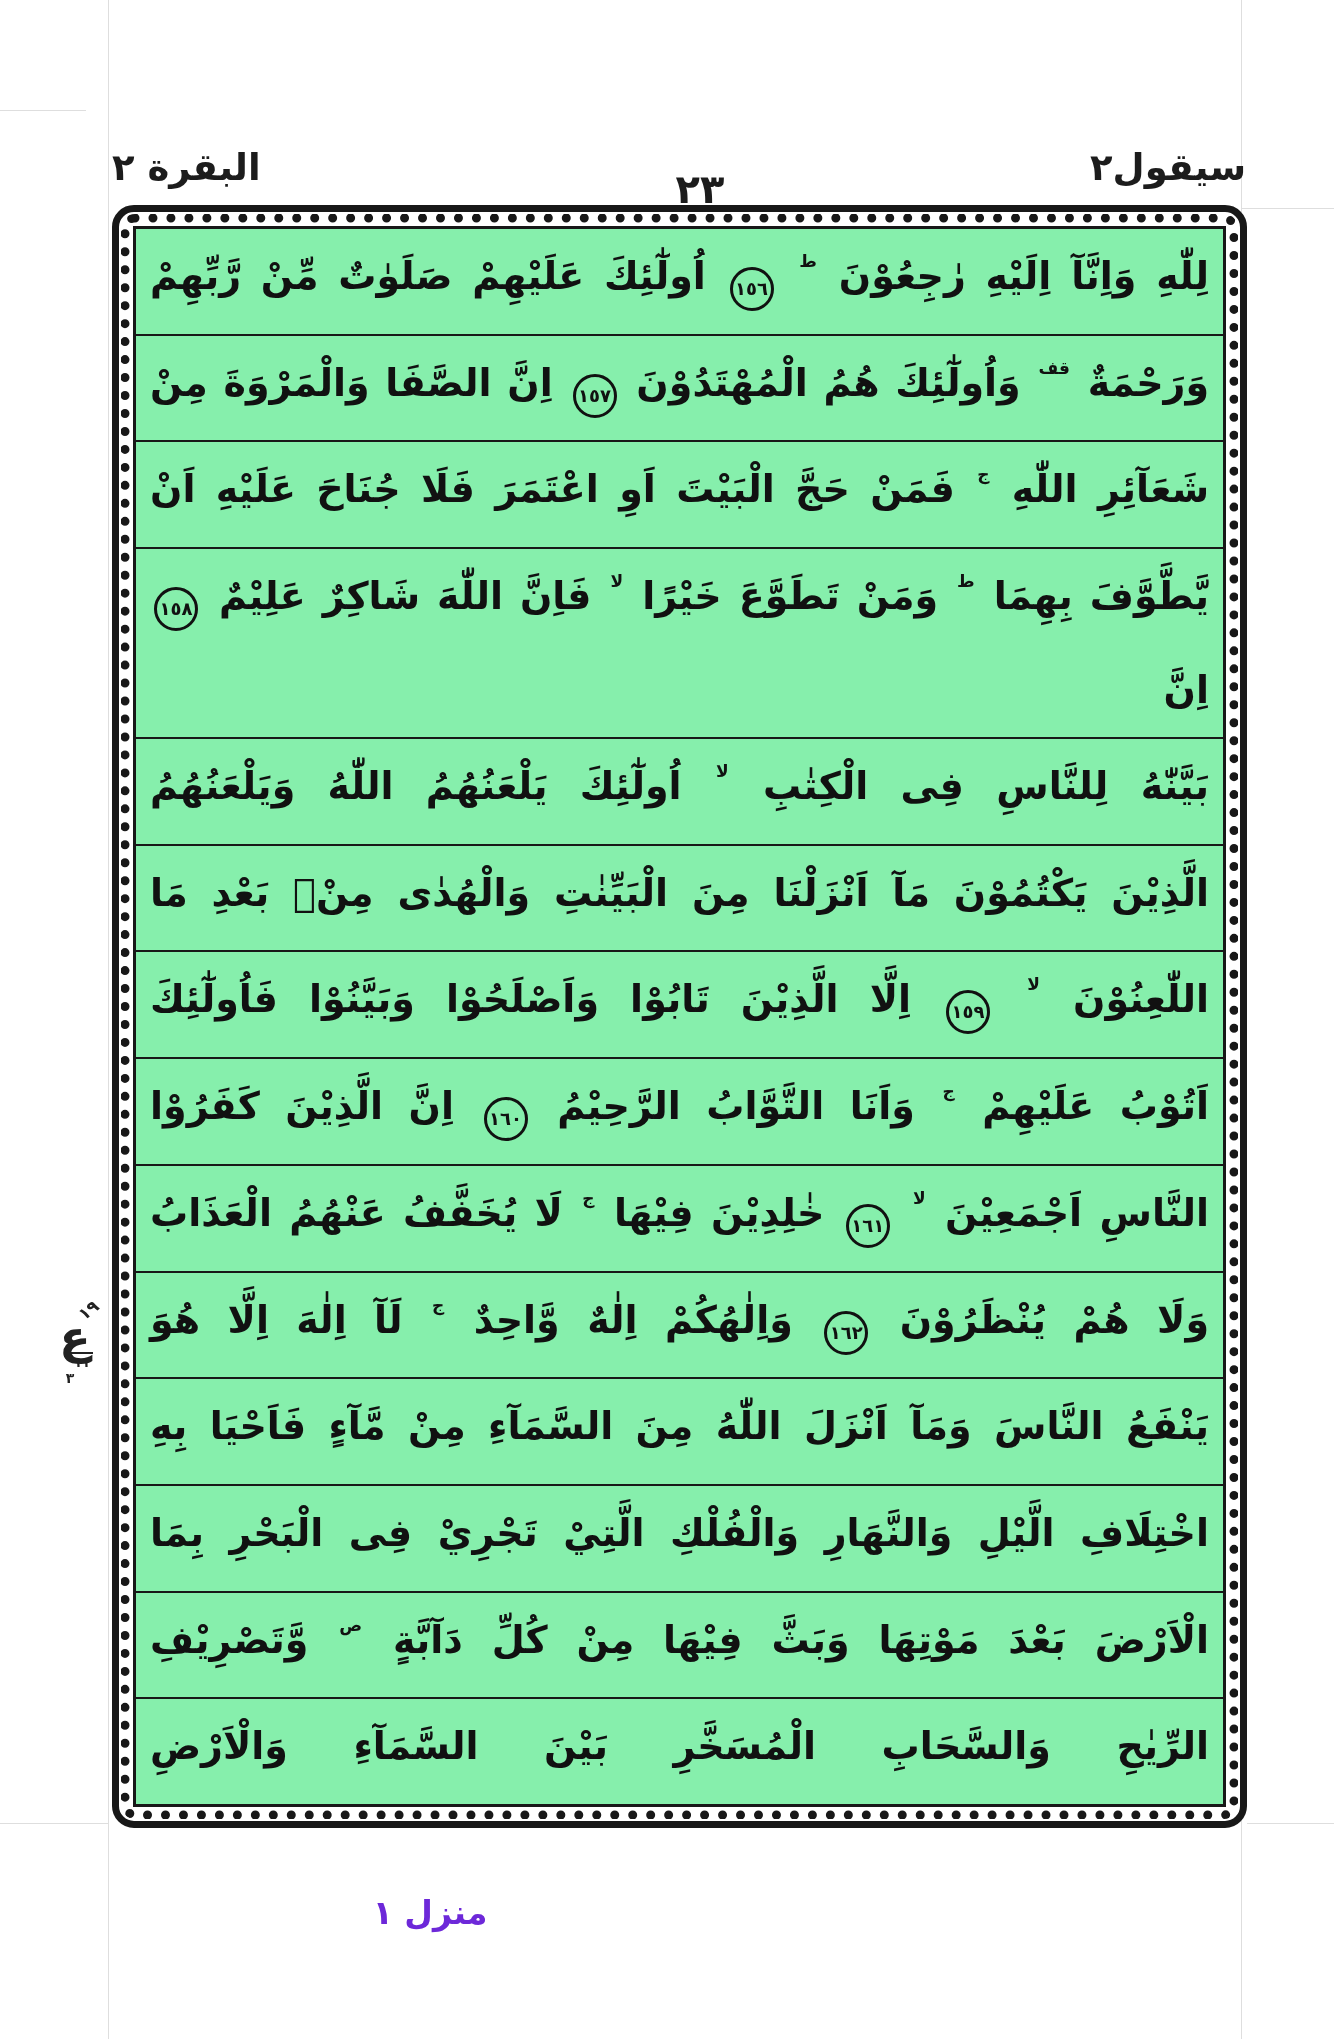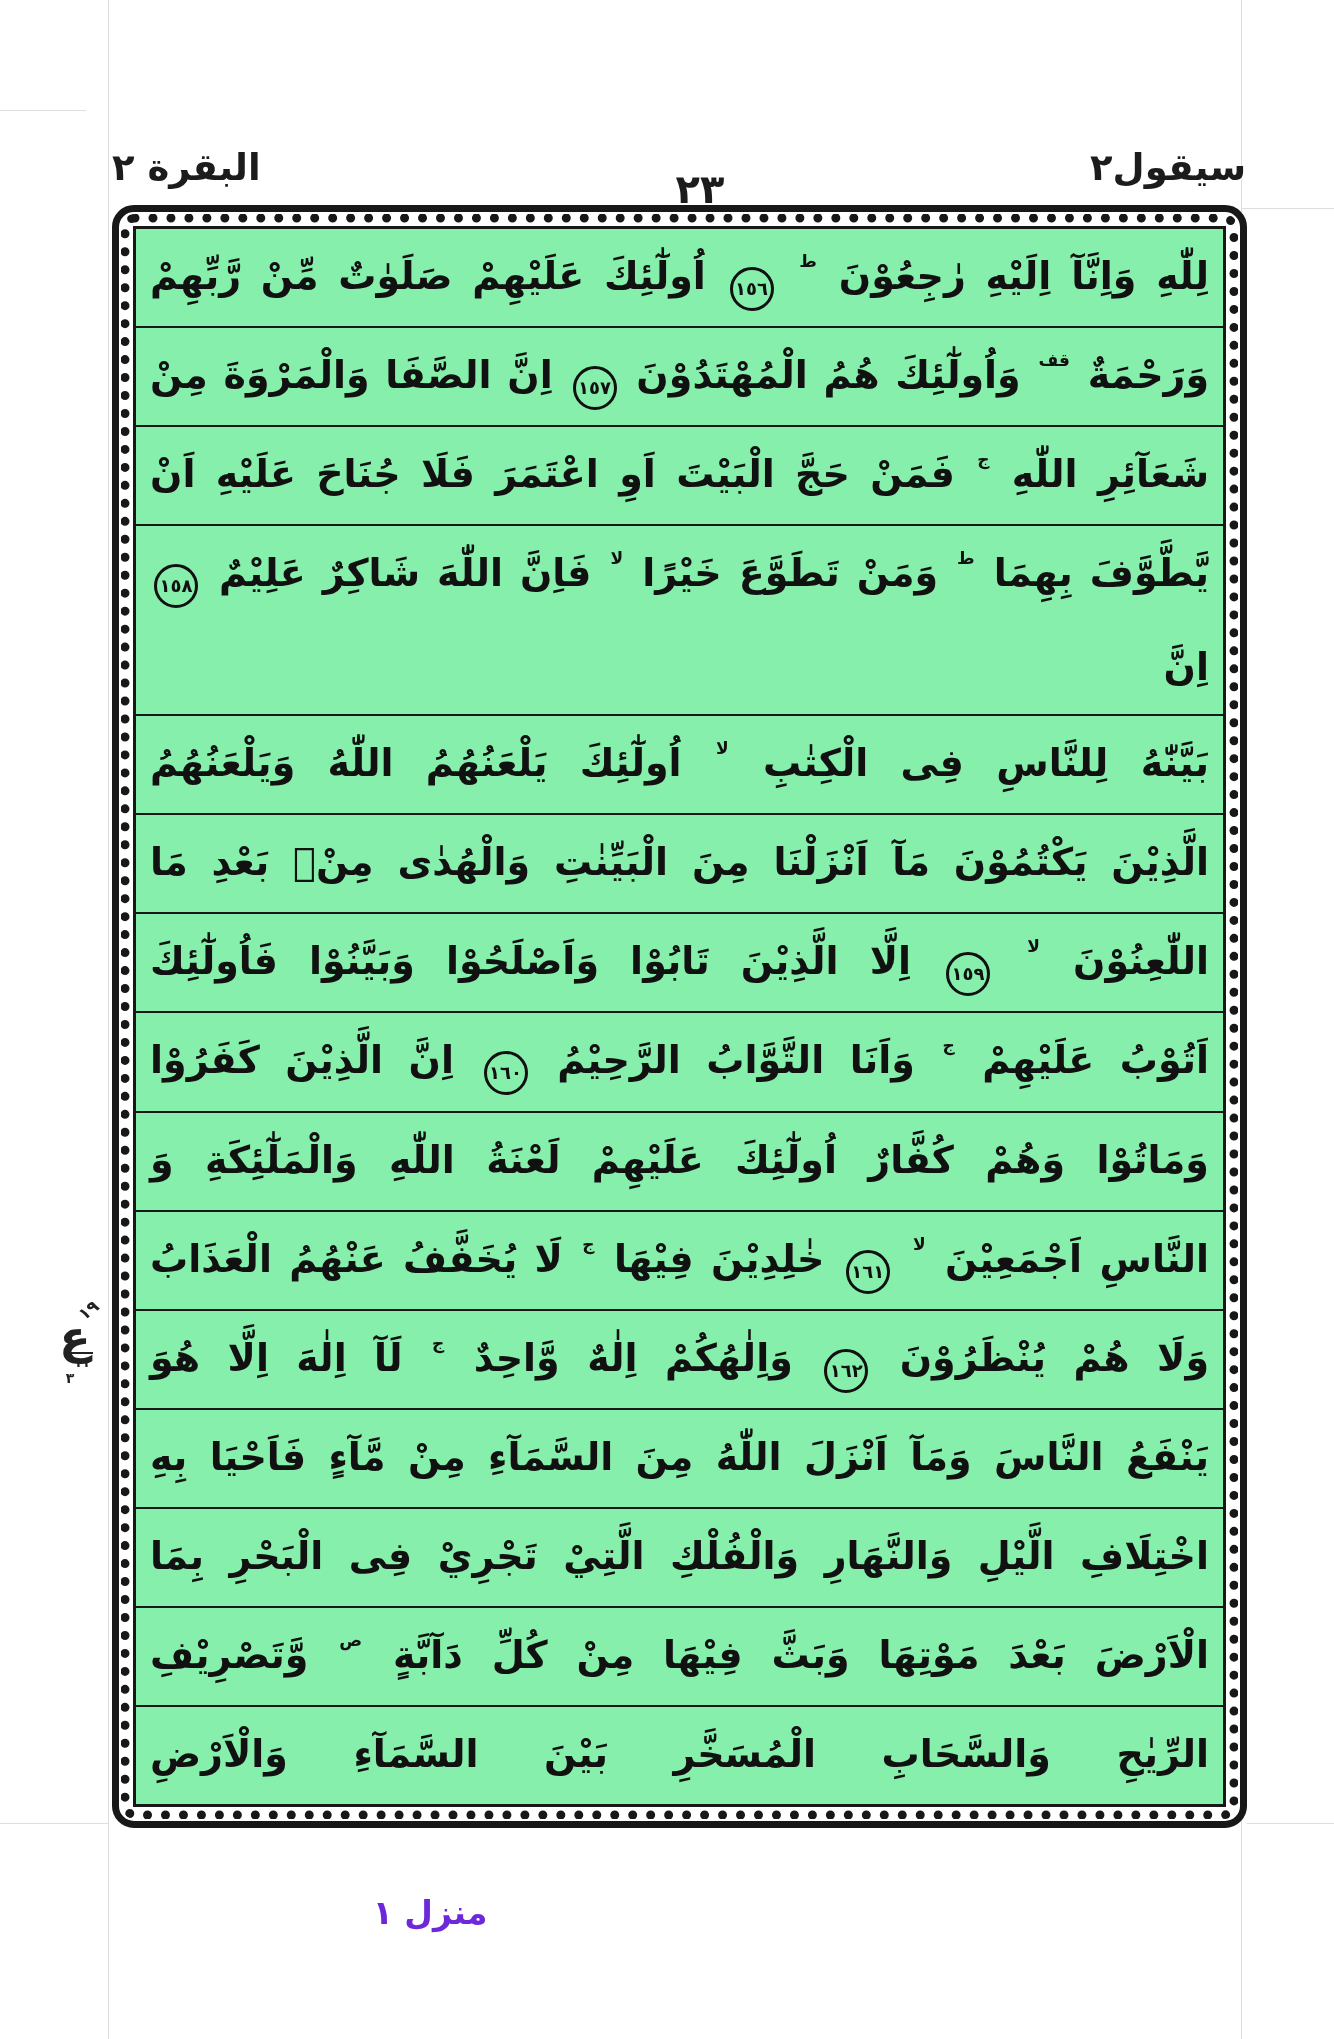--- a/index.html
+++ b/index.html
@@ -69,21 +69,20 @@
     <div class="f-deco">
       <div class="f-inner" id="lines">
           <div class="row"><span class="txt">لِلّٰهِ وَاِنَّآ اِلَيْهِ رٰجِعُوْنَ</span> <span class="mark">ط</span> <span class="vnum">١٥٦</span> <span class="txt">اُولٰٓئِكَ عَلَيْهِمْ صَلَوٰتٌ مِّنْ رَّبِّهِمْ</span></div>
           <div class="row"><span class="txt">وَرَحْمَةٌ</span> <span class="mark">قف</span> <span class="txt">وَاُولٰٓئِكَ هُمُ الْمُهْتَدُوْنَ</span> <span class="vnum">١٥٧</span> <span class="txt">اِنَّ الصَّفَا وَالْمَرْوَةَ مِنْ</span></div>
           <div class="row"><span class="txt">شَعَآئِرِ اللّٰهِ</span> <span class="mark">ج</span> <span class="txt">فَمَنْ حَجَّ الْبَيْتَ اَوِ اعْتَمَرَ فَلَا جُنَاحَ عَلَيْهِ اَنْ</span></div>
           <div class="row"><span class="txt">يَّطَّوَّفَ بِهِمَا</span> <span class="mark">ط</span> <span class="txt">وَمَنْ تَطَوَّعَ خَيْرًا</span> <span class="mark">لا</span> <span class="txt">فَاِنَّ اللّٰهَ شَاكِرٌ عَلِيْمٌ</span> <span class="vnum">١٥٨</span> <span class="txt">اِنَّ</span></div>
           <div class="row"><span class="txt">بَيَّنّٰهُ لِلنَّاسِ فِى الْكِتٰبِ</span> <span class="mark">لا</span> <span class="txt">اُولٰٓئِكَ يَلْعَنُهُمُ اللّٰهُ وَيَلْعَنُهُمُ</span></div>
           <div class="row"><span class="txt">الَّذِيْنَ يَكْتُمُوْنَ مَآ اَنْزَلْنَا مِنَ الْبَيِّنٰتِ وَالْهُدٰى مِنْۢ بَعْدِ مَا</span></div>
           <div class="row"><span class="txt">اللّٰعِنُوْنَ</span> <span class="mark">لا</span> <span class="vnum">١٥٩</span> <span class="txt">اِلَّا الَّذِيْنَ تَابُوْا وَاَصْلَحُوْا وَبَيَّنُوْا فَاُولٰٓئِكَ</span></div>
           <div class="row"><span class="txt">اَتُوْبُ عَلَيْهِمْ</span> <span class="mark">ج</span> <span class="txt">وَاَنَا التَّوَّابُ الرَّحِيْمُ</span> <span class="vnum">١٦٠</span> <span class="txt">اِنَّ الَّذِيْنَ كَفَرُوْا</span></div>
-          <div class="row"><span class="txt">وَمَاتُوْا وَهُمْ كُفَّارٌ اُولٰٓئِكَ عَلَيْهِمْ لَعْنَةُ اللّٰهِ وَالْمَلٰٓئِكَةِ وَ</span></div>
           <div class="row"><span class="txt">النَّاسِ اَجْمَعِيْنَ</span> <span class="mark">لا</span> <span class="vnum">١٦١</span> <span class="txt">خٰلِدِيْنَ فِيْهَا</span> <span class="mark">ج</span> <span class="txt">لَا يُخَفَّفُ عَنْهُمُ الْعَذَابُ</span></div>
           <div class="row"><span class="txt">وَلَا هُمْ يُنْظَرُوْنَ</span> <span class="vnum">١٦٢</span> <span class="txt">وَاِلٰهُكُمْ اِلٰهٌ وَّاحِدٌ</span> <span class="mark">ج</span> <span class="txt">لَآ اِلٰهَ اِلَّا هُوَ</span></div>
           <div class="row"><span class="txt">يَنْفَعُ النَّاسَ وَمَآ اَنْزَلَ اللّٰهُ مِنَ السَّمَآءِ مِنْ مَّآءٍ فَاَحْيَا بِهِ</span></div>
           <div class="row"><span class="txt">اخْتِلَافِ الَّيْلِ وَالنَّهَارِ وَالْفُلْكِ الَّتِيْ تَجْرِيْ فِى الْبَحْرِ بِمَا</span></div>
           <div class="row"><span class="txt">الْاَرْضَ بَعْدَ مَوْتِهَا وَبَثَّ فِيْهَا مِنْ كُلِّ دَآبَّةٍ</span> <span class="mark">ص</span> <span class="txt">وَّتَصْرِيْفِ</span></div>
           <div class="row"><span class="txt">الرِّيٰحِ وَالسَّحَابِ الْمُسَخَّرِ بَيْنَ السَّمَآءِ وَالْاَرْضِ</span></div>
         </div>
     </div>
   </div>
 </div>

